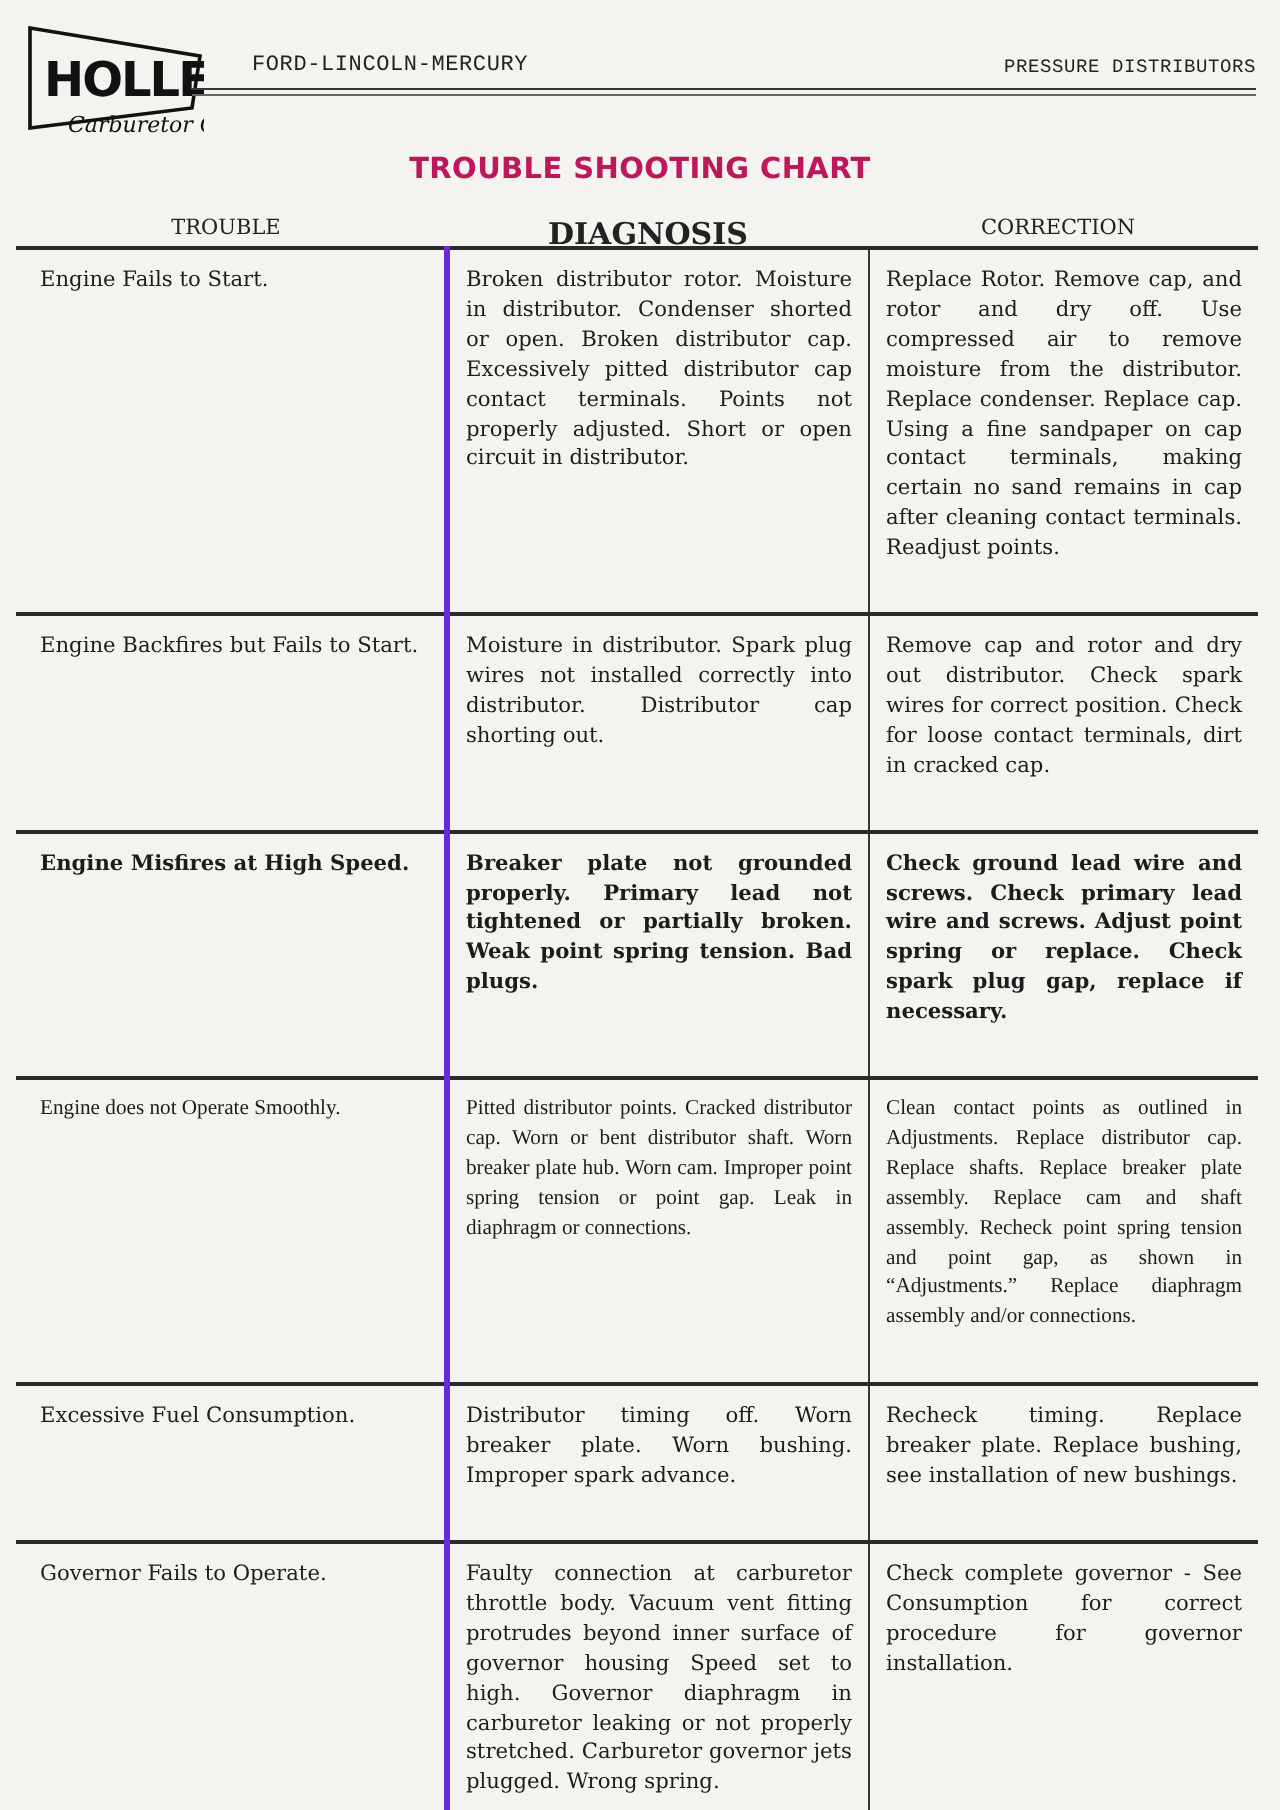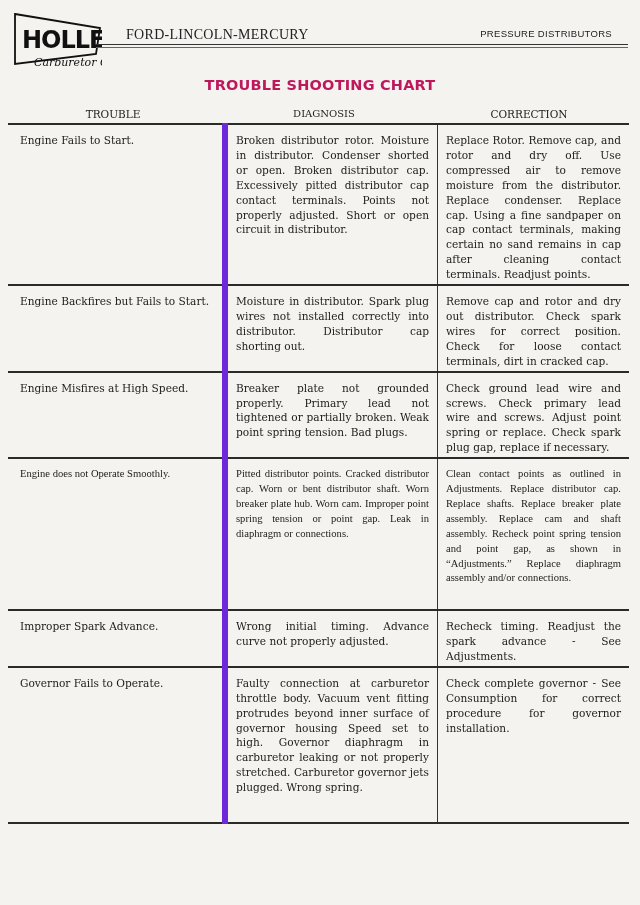--- a/index.html
+++ b/index.html
@@ -9,61 +9,61 @@
     font-family: "DejaVu Serif", "Liberation Serif", serif;
     color: #1c1c1c;
     position: relative;
   }
   .logo {
     position: absolute; left: 12px; top: 8px; width: 90px; height: 62px;
   }
   .logo svg { width: 100%; height: 100%; }
   .hdr-left {
     position: absolute; left: 126px; top: 27px;
-    font-family: Liberation Serif, serif;
-    font-size: 14px; letter-spacing: 0.3px; color: #222;
+    font-family: Liberation Mono, monospace;
+    font-size: 11px; letter-spacing: 0.3px; color: #222;
   }
   .hdr-right {
-    position: absolute; right: 28px; top: 28px;
-    font-family: Liberation Sans, sans-serif;
+    position: absolute; right: 12px; top: 28px;
+    font-family: Liberation Mono, monospace;
     font-size: 9.5px; letter-spacing: 0.3px; color: #222;
   }
   .hdr-rule {
     position: absolute; left: 96px; right: 12px; top: 44px;
     border-top: 1.5px solid #333;
   }
   .hdr-rule2 {
     position: absolute; left: 96px; right: 12px; top: 47px;
     border-top: 1px solid #666;
   }
   .title {
     position: absolute; left: 0; right: 0; top: 77px; text-align: center;
     font-family: "DejaVu Sans", "Liberation Sans", sans-serif;
     font-weight: bold; font-size: 14.5px; letter-spacing: 0.2px; color: #be185d;
   }
   .col-hdr {
     position: absolute; top: 108px; font-size: 10.5px; color: #222;
     text-align: center;
   }
   .ch-trouble { left: 8px; width: 210px; }
-  .ch-diag { left: 218px; width: 212px; font-size: 10px; }
+  .ch-diag { left: 218px; width: 212px; font-size: 15px; font-weight: bold; }
   .ch-corr { left: 430px; width: 198px; }
 
   .table {
     position: absolute; left: 8px; top: 123px; width: 621px;
     border-collapse: collapse;
   }
   .table td {
     vertical-align: top; font-size: 10.6px; line-height: 14.9px;
-    padding: 8px 8px 2px 8px;
+    padding: 8px 8px 24px 8px;
     border-bottom: 2px solid #2a2a2a;
   }
   .table tr:first-child td { border-top: 2px solid #2a2a2a; }
   .table td.c1 { width: 194px; padding-left: 12px; }
-  .table td.c2 { width: 193px; border-left: 6px solid #6d28d9; text-align: justify; }
+  .table td.c2 { width: 193px; border-left: 3px solid #6d28d9; text-align: justify; }
   .table td.c3 { border-left: 1px solid #333; text-align: justify; margin-left: 20px; }
   .page-num {
     position: absolute; left: 0; right: 0; top: 924px; text-align: center;
     font-size: 12px; color: #222;
   }
 </style>
 </head>
 <body>
 
 <div class="logo">
@@ -90,34 +90,34 @@
       <tr style="height: 158px;">
         <td class="c1">Engine Fails to Start.</td>
         <td class="c2">Broken distributor rotor. Moisture in distributor. Condenser shorted or open. Broken distributor cap. Excessively pitted distributor cap contact terminals. Points not properly adjusted. Short or open circuit in distributor.</td>
         <td class="c3">Replace Rotor. Remove cap, and rotor and dry off. Use compressed air to remove moisture from the distributor. Replace condenser. Replace cap. Using a fine sandpaper on cap contact terminals, making certain no sand remains in cap after cleaning contact terminals. Readjust points.</td>
       </tr>
       <tr style="height: 84px;">
         <td class="c1">Engine Backfires but Fails to Start.</td>
         <td class="c2">Moisture in distributor. Spark plug wires not installed correctly into distributor. Distributor cap shorting out.</td>
         <td class="c3">Remove cap and rotor and dry out distributor. Check spark wires for correct position. Check for loose contact terminals, dirt in cracked cap.</td>
       </tr>
-      <tr style="height: 83px;">
+      <tr style="height: 83px; font-weight: bold;">
         <td class="c1">Engine Misfires at High Speed.</td>
         <td class="c2">Breaker plate not grounded properly. Primary lead not tightened or partially broken. Weak point spring tension. Bad plugs.</td>
         <td class="c3">Check ground lead wire and screws. Check primary lead wire and screws. Adjust point spring or replace. Check spark plug gap, replace if necessary.</td>
       </tr>
       <tr style="height: 152px; font-family: Liberation Serif, serif;">
         <td class="c1">Engine does not Operate Smoothly.</td>
         <td class="c2">Pitted distributor points. Cracked distributor cap. Worn or bent distributor shaft. Worn breaker plate hub. Worn cam. Improper point spring tension or point gap. Leak in diaphragm or connections.</td>
         <td class="c3">Clean contact points as outlined in Adjustments. Replace distributor cap. Replace shafts. Replace breaker plate assembly. Replace cam and shaft assembly. Recheck point spring tension and point gap, as shown in “Adjustments.” Replace diaphragm assembly and/or connections.</td>
       </tr>
-      <tr style="height: 48px;">
-        <td class="c1">Improper Spark Advance.</td>
-        <td class="c2">Wrong initial timing. Advance curve not properly adjusted.</td>
-        <td class="c3">Recheck timing. Readjust the spark advance - See Adjustments.</td>
+      <tr style="height: 72px;">
+        <td class="c1">Excessive Fuel Consumption.</td>
+        <td class="c2">Distributor timing off. Worn breaker plate. Worn bushing. Improper spark advance.</td>
+        <td class="c3">Recheck timing. Replace breaker plate. Replace bushing, see installation of new bushings.</td>
       </tr>
       <tr style="height: 156px;">
         <td class="c1">Governor Fails to Operate.</td>
         <td class="c2">Faulty connection at carburetor throttle body. Vacuum vent fitting protrudes beyond inner surface of governor housing Speed set to high. Governor diaphragm in carburetor leaking or not properly stretched. Carburetor governor jets plugged. Wrong spring.</td>
         <td class="c3">Check complete governor - See Consumption for correct procedure for governor installation.</td>
       </tr>
     </tbody>
 </table>
 
 <div class="page-num">- 30 -</div>

